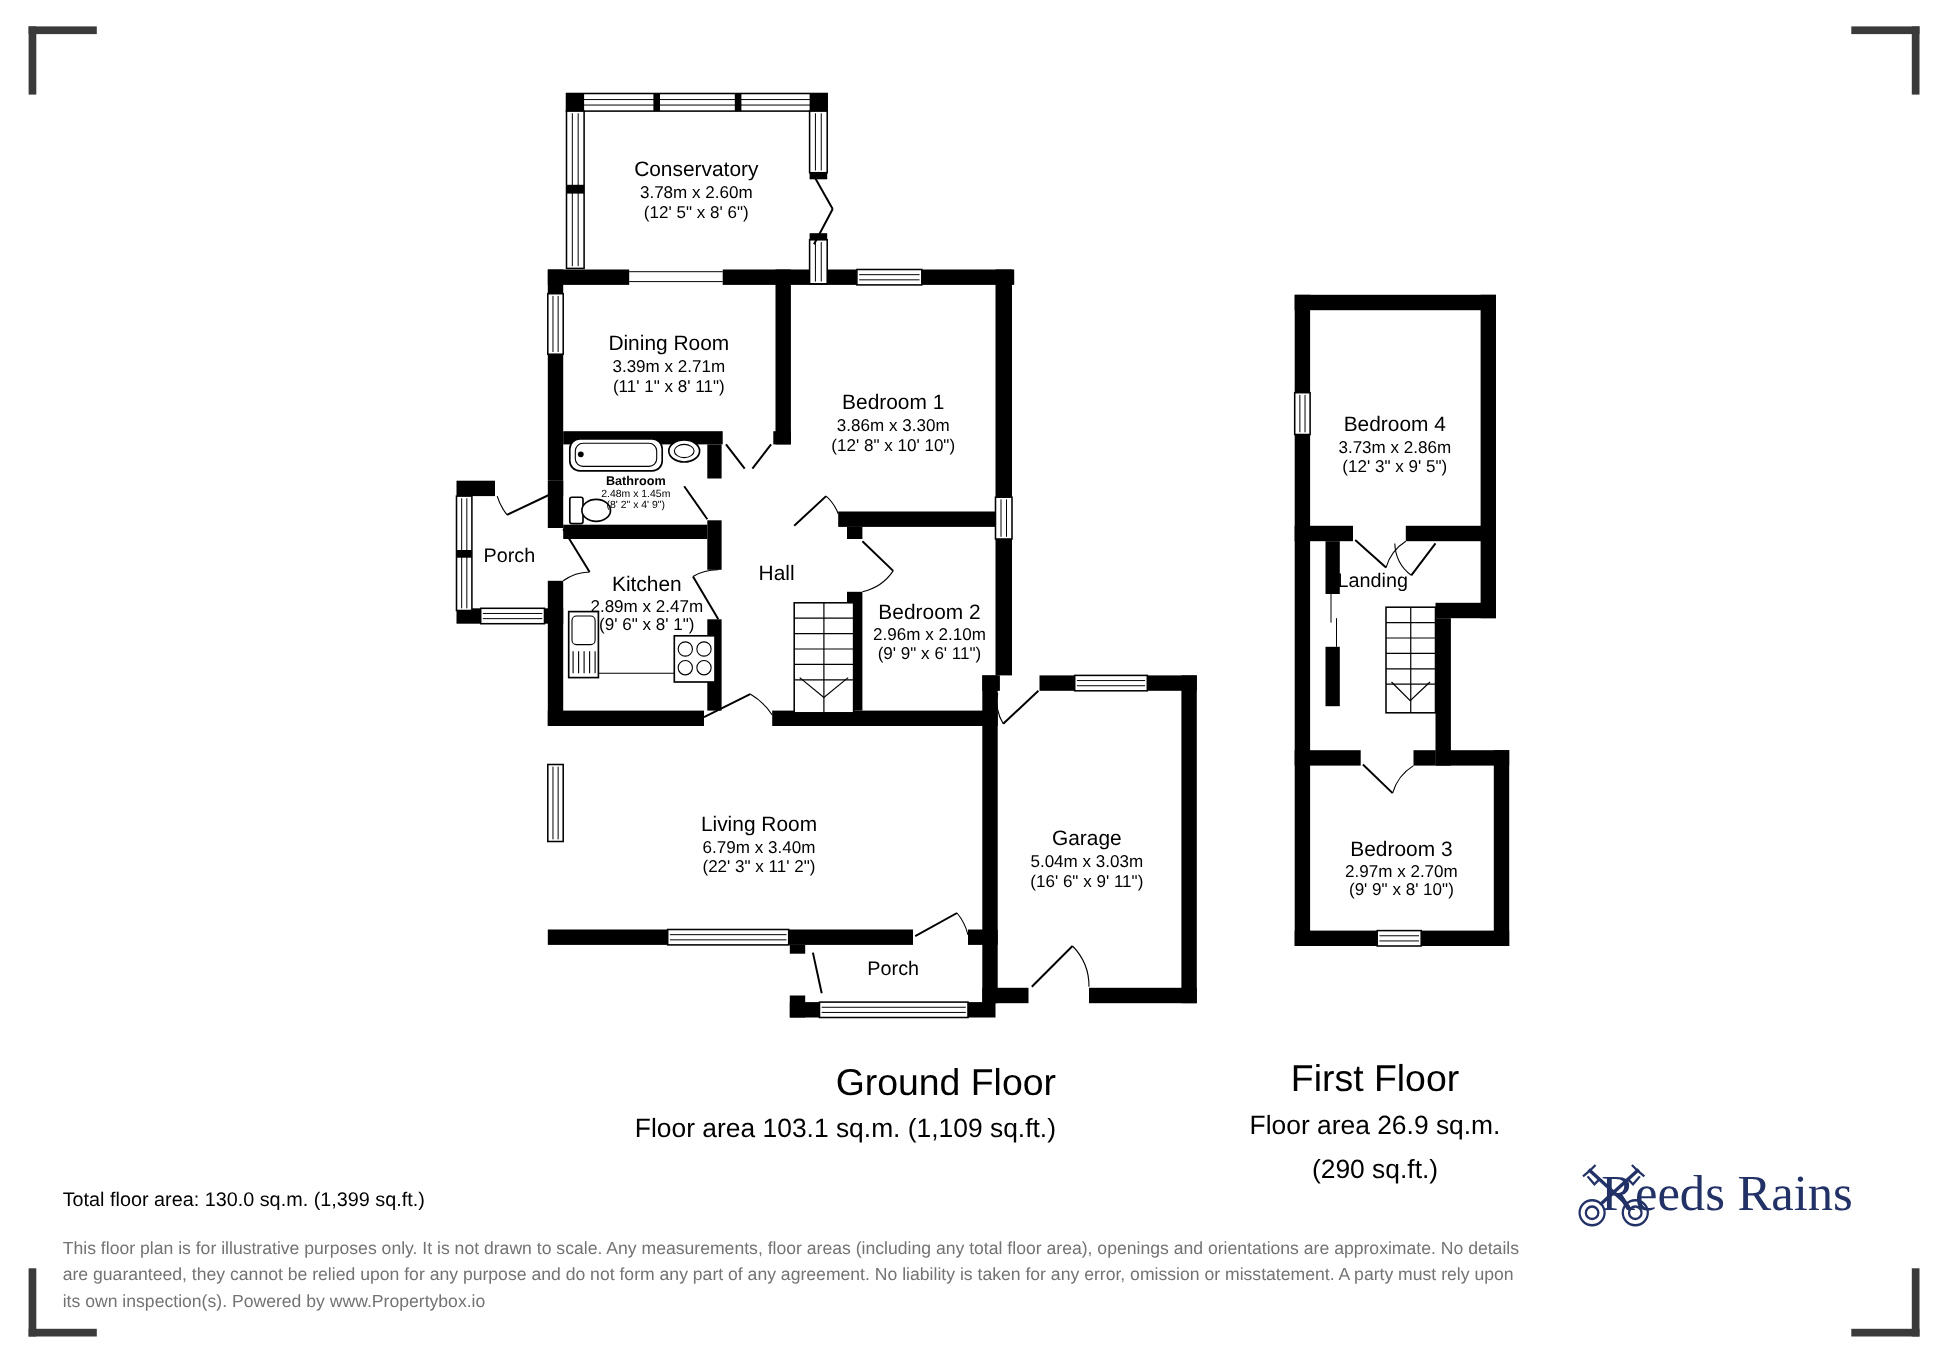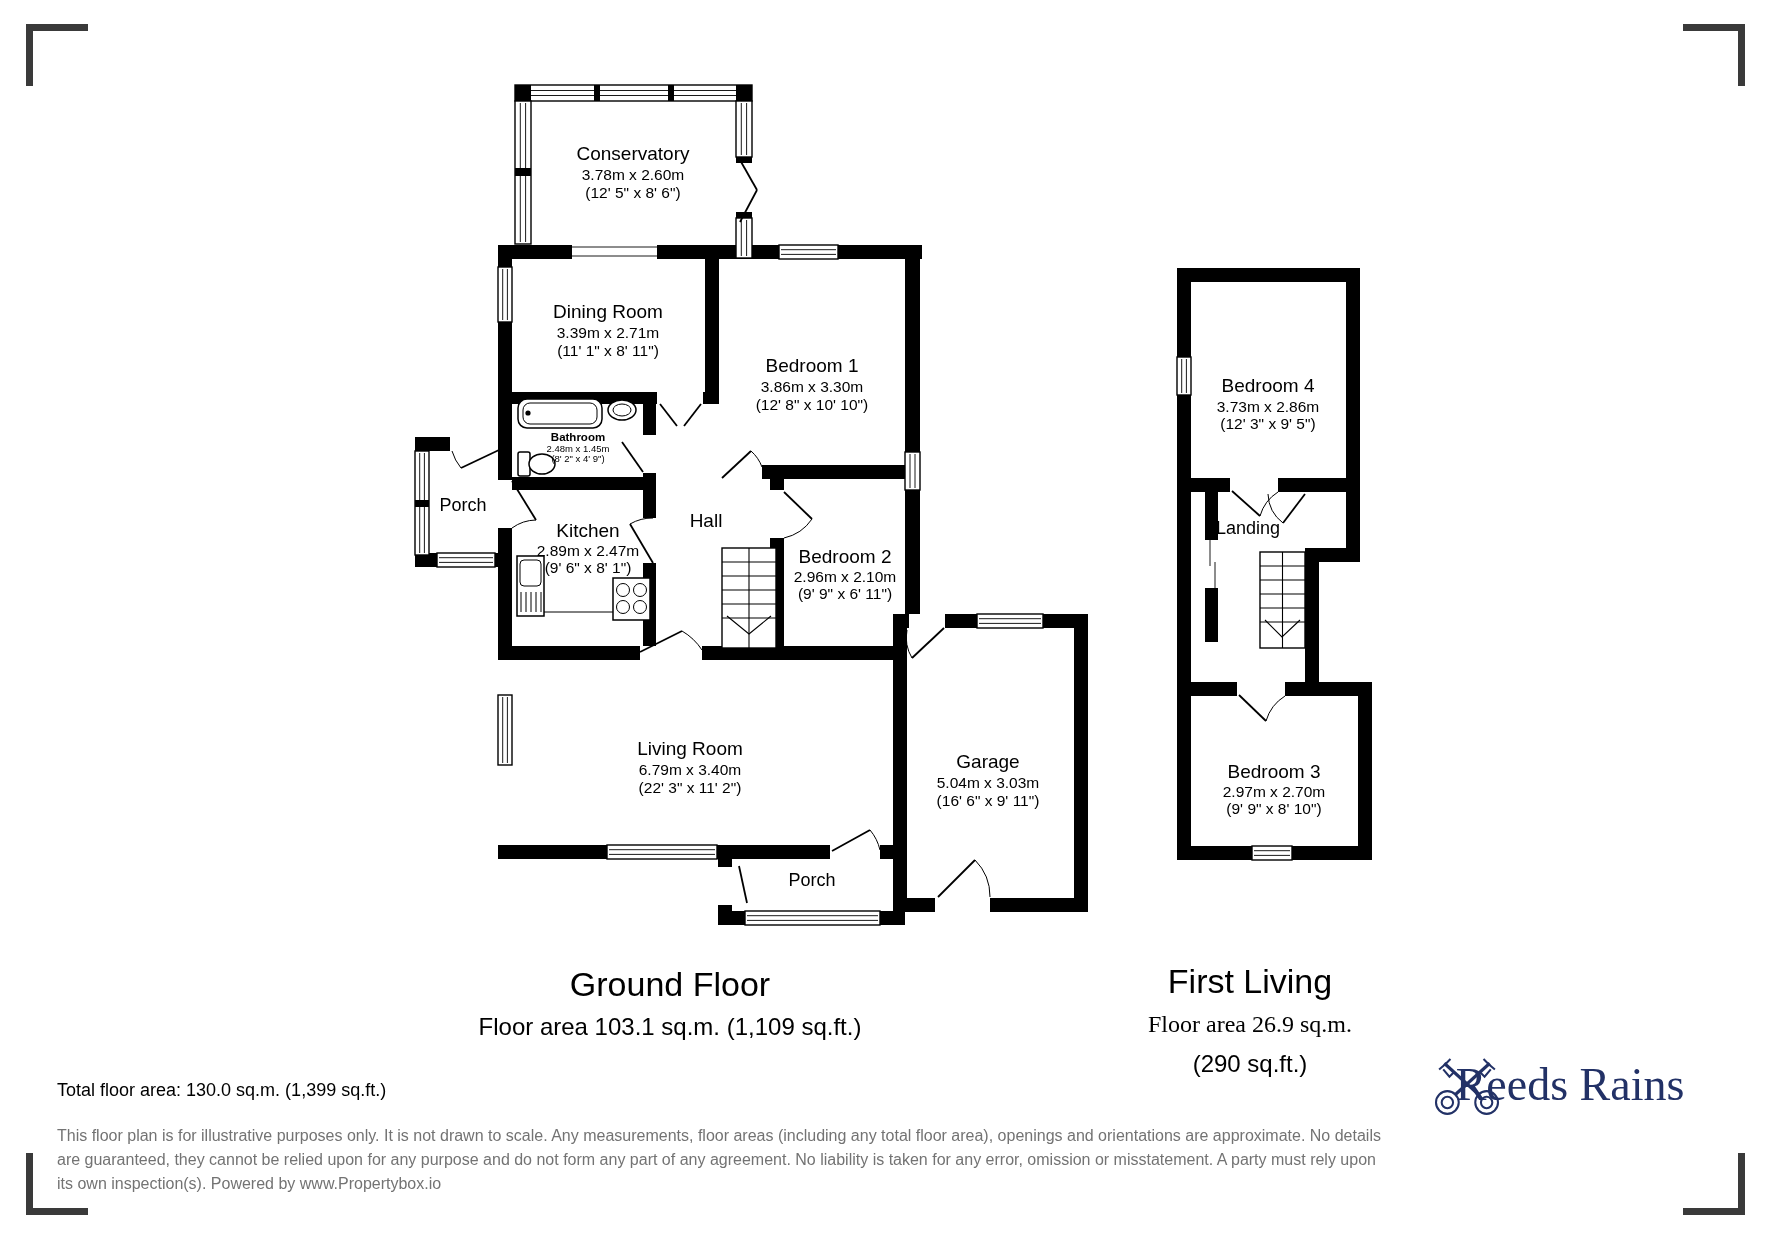--- a/index.html
+++ b/index.html
@@ -391,28 +391,28 @@
     <text class="rdim" x="1268" y="429">(12' 3" x 9' 5")</text>
 
     <text class="rsm" x="1248" y="534">Landing</text>
 
     <text class="rname" x="1274" y="778">Bedroom 3</text>
     <text class="rdim" x="1274" y="797">2.97m x 2.70m</text>
     <text class="rdim" x="1274" y="814">(9' 9" x 8' 10")</text>
   </g>
 </svg>
 
-<div class="caption" style="left:400px;top:965px;width:540px;">
+<div class="caption" style="left:420px;top:965px;width:540px;text-align:right;">
   <div class="cap-title">Ground Floor</div>
   <div class="cap-sub">Floor area 103.1 sq.m. (1,109 sq.ft.)</div>
 </div>
 
 <div class="caption" style="left:1030px;top:962px;width:440px;">
-  <div class="cap-title">First Living</div>
-  <div class="cap-sub" style="margin-bottom:12px;font-family:Liberation Serif, serif;">Floor area 26.9 sq.m.</div>
+  <div class="cap-title">First Floor</div>
+  <div class="cap-sub" style="margin-bottom:12px;">Floor area 26.9 sq.m.</div>
   <div class="cap-sub" style="margin-top:12px;">(290 sq.ft.)</div>
 </div>
 
 <div class="total-line">Total floor area: 130.0 sq.m. (1,399 sq.ft.)</div>
 
 <div class="disclaimer">This floor plan is for illustrative purposes only. It is not drawn to scale. Any measurements, floor areas (including any total floor area), openings and orientations are approximate. No details are guaranteed, they cannot be relied upon for any purpose and do not form any part of any agreement. No liability is taken for any error, omission or misstatement. A party must rely upon its own inspection(s). Powered by www.Propertybox.io</div>
 
 <div class="logo">
   <svg width="70" height="62" viewBox="0 0 66 60">
     <g stroke="#223166" fill="none" stroke-width="2">

